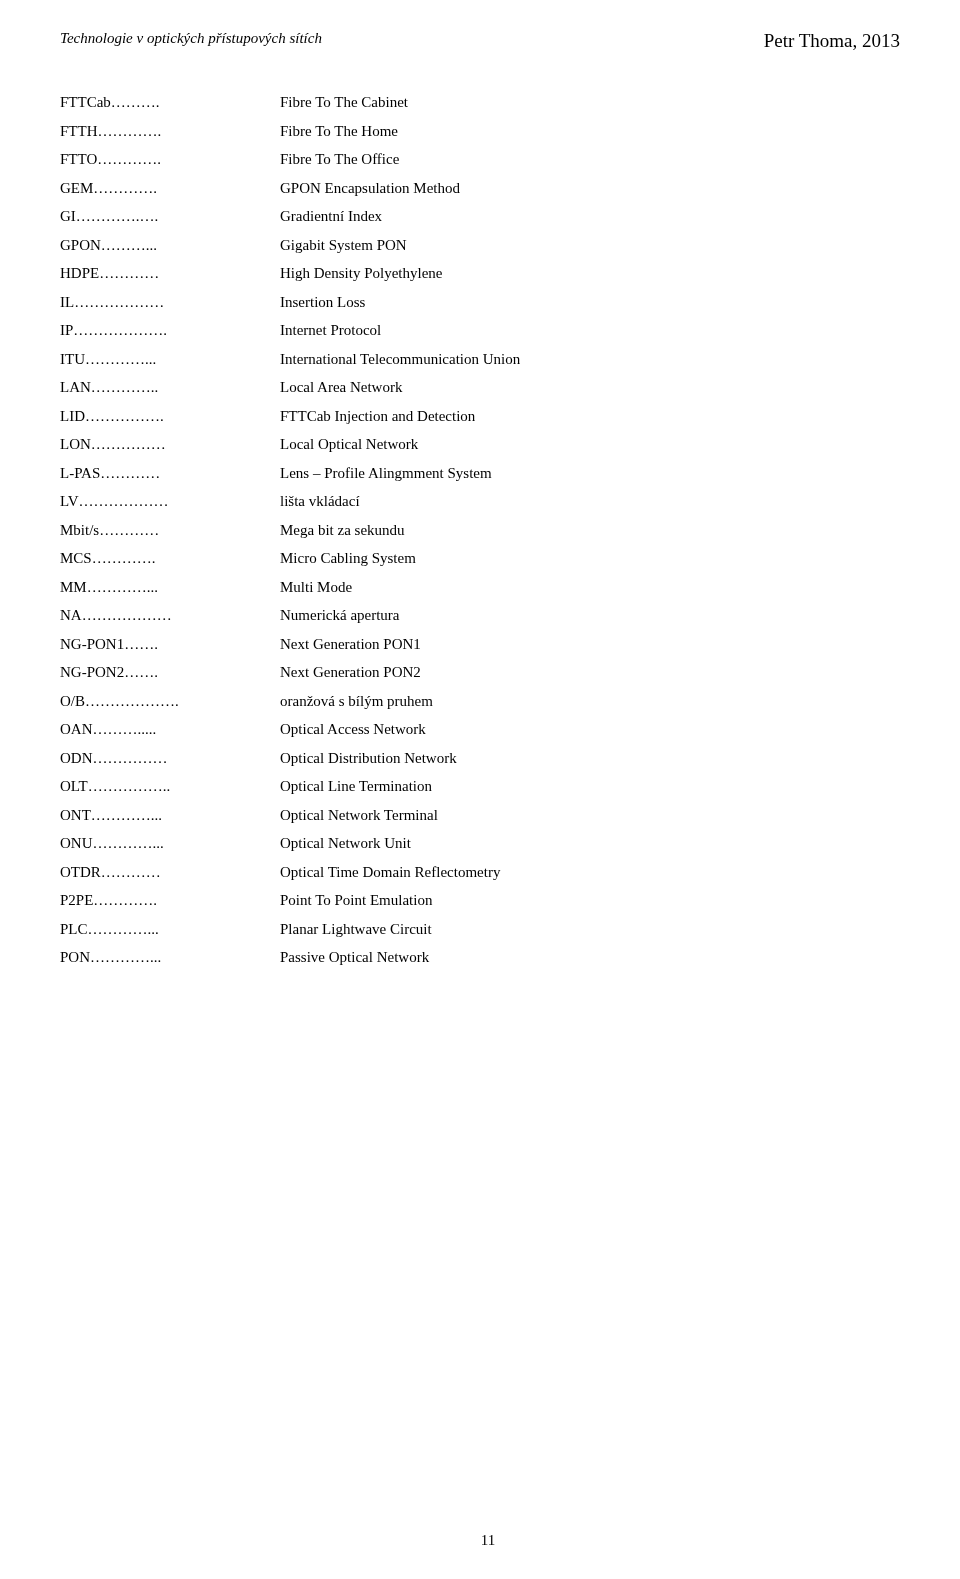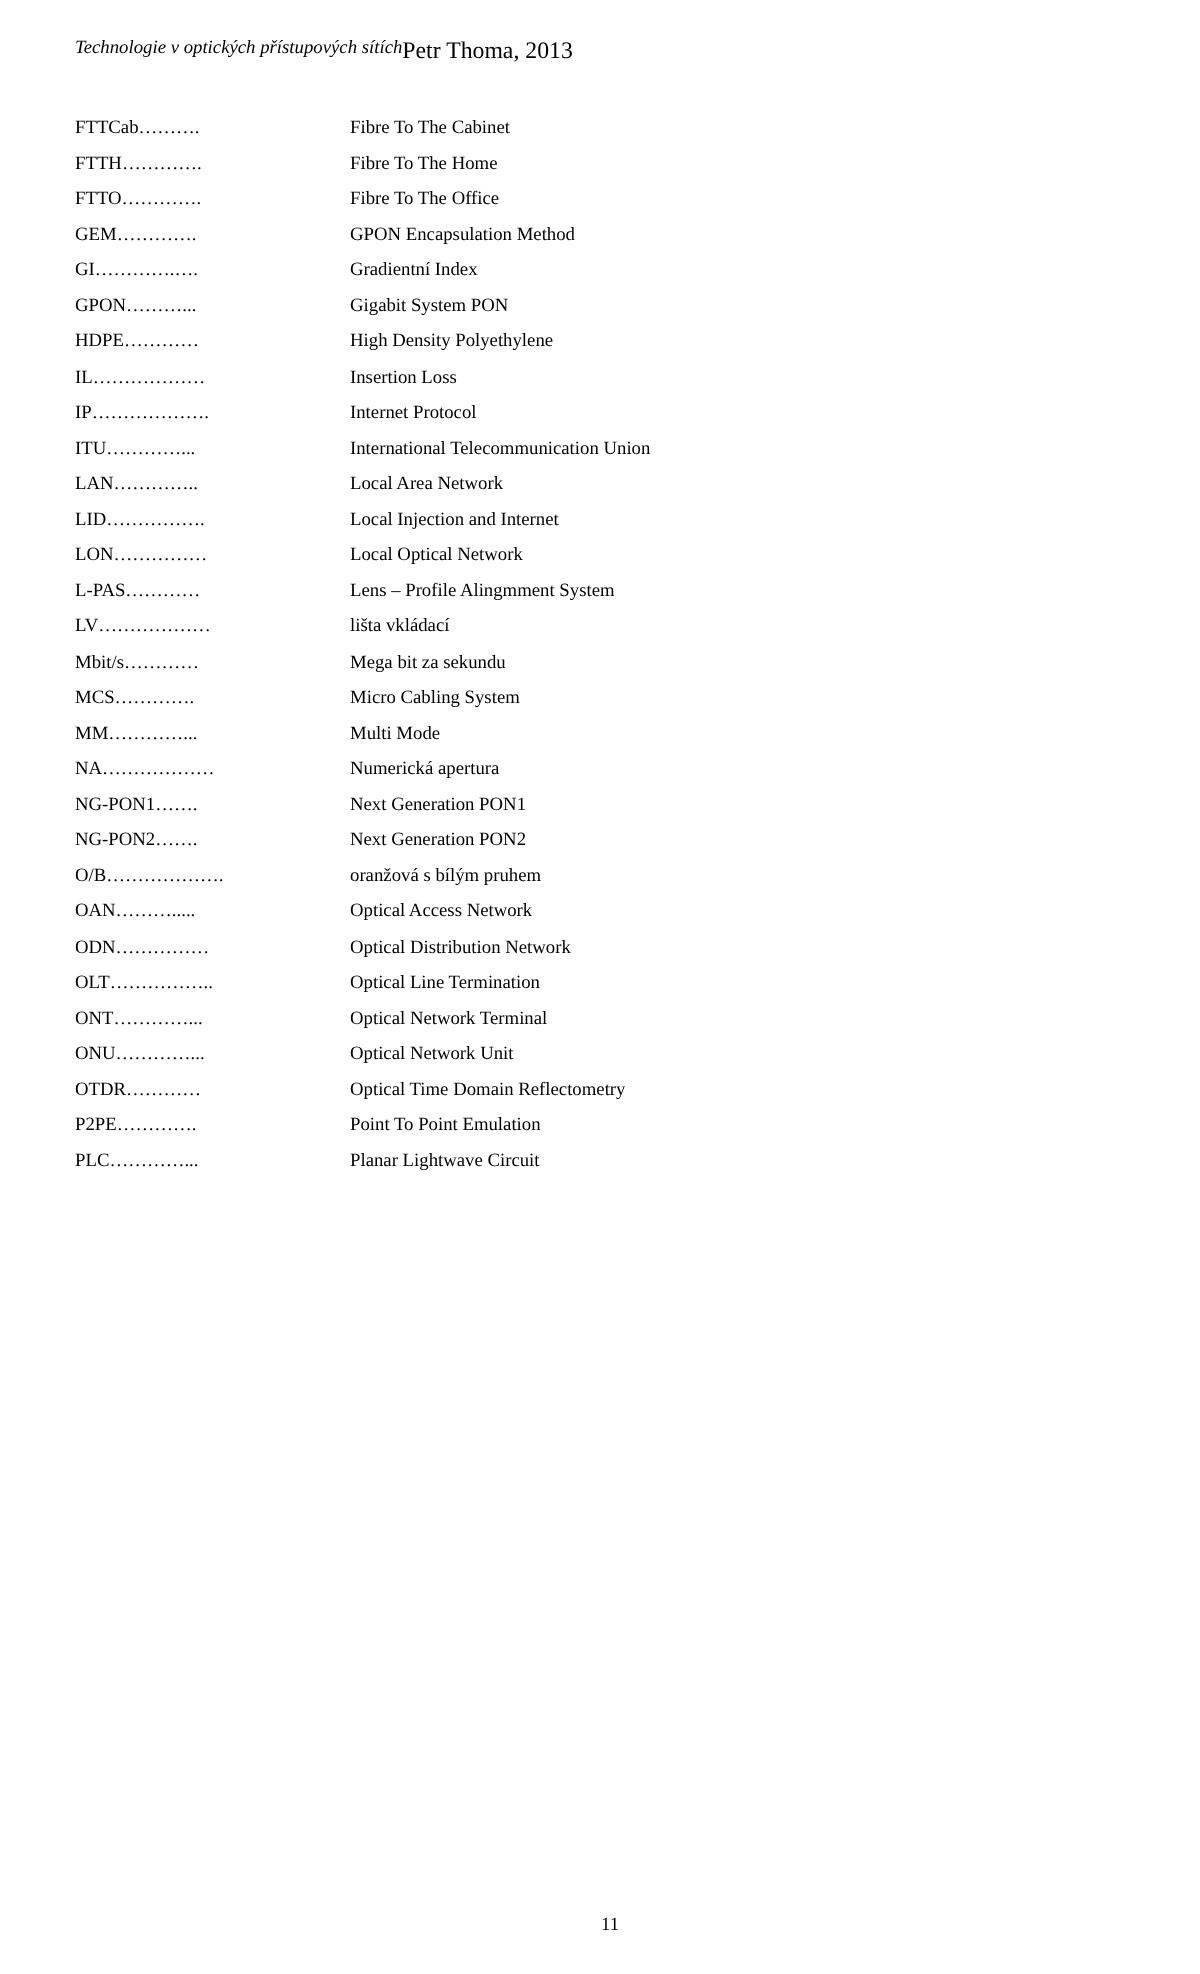--- a/index.html
+++ b/index.html
@@ -19,20 +19,21 @@
 
     .page-container {
       width: 960px;
       min-height: 1579px;
       padding: 30px 60px 60px 60px;
       position: relative;
     }
 
     .header {
       display: flex;
+      justify-content: space-between;
       align-items: flex-start;
       border-bottom: none;
       margin-bottom: 36px;
       padding-bottom: 0;
     }
 
     .header-title {
       font-style: italic;
       font-size: 15px;
       color: #000;
@@ -129,21 +130,21 @@
         <tr>
           <td class="abbr-cell">ITU…………...</td>
           <td class="definition-cell">International Telecommunication Union</td>
         </tr>
         <tr>
           <td class="abbr-cell">LAN…………..</td>
           <td class="definition-cell">Local Area Network</td>
         </tr>
         <tr>
           <td class="abbr-cell">LID…………….</td>
-          <td class="definition-cell">Local Injection and Internet</td>
+          <td class="definition-cell">FTTCab Injection and Detection</td>
         </tr>
         <tr>
           <td class="abbr-cell">LON……………</td>
           <td class="definition-cell">Local Optical Network</td>
         </tr>
         <tr>
           <td class="abbr-cell">L-PAS…………</td>
           <td class="definition-cell">Lens – Profile Alingmment System</td>
         </tr>
         <tr>
@@ -202,20 +203,24 @@
           <td class="abbr-cell">OTDR…………</td>
           <td class="definition-cell">Optical Time Domain Reflectometry</td>
         </tr>
         <tr>
           <td class="abbr-cell">P2PE………….</td>
           <td class="definition-cell">Point To Point Emulation</td>
         </tr>
         <tr>
           <td class="abbr-cell">PLC…………...</td>
           <td class="definition-cell">Planar Lightwave Circuit</td>
+        </tr>
+        <tr>
+          <td class="abbr-cell">PON…………...</td>
+          <td class="definition-cell">Passive Optical Network</td>
         </tr>
       </tbody>
   </table>
 
   <div class="page-footer">
     <span>11</span>
   </div>
 </div>
 
 </body></html>

